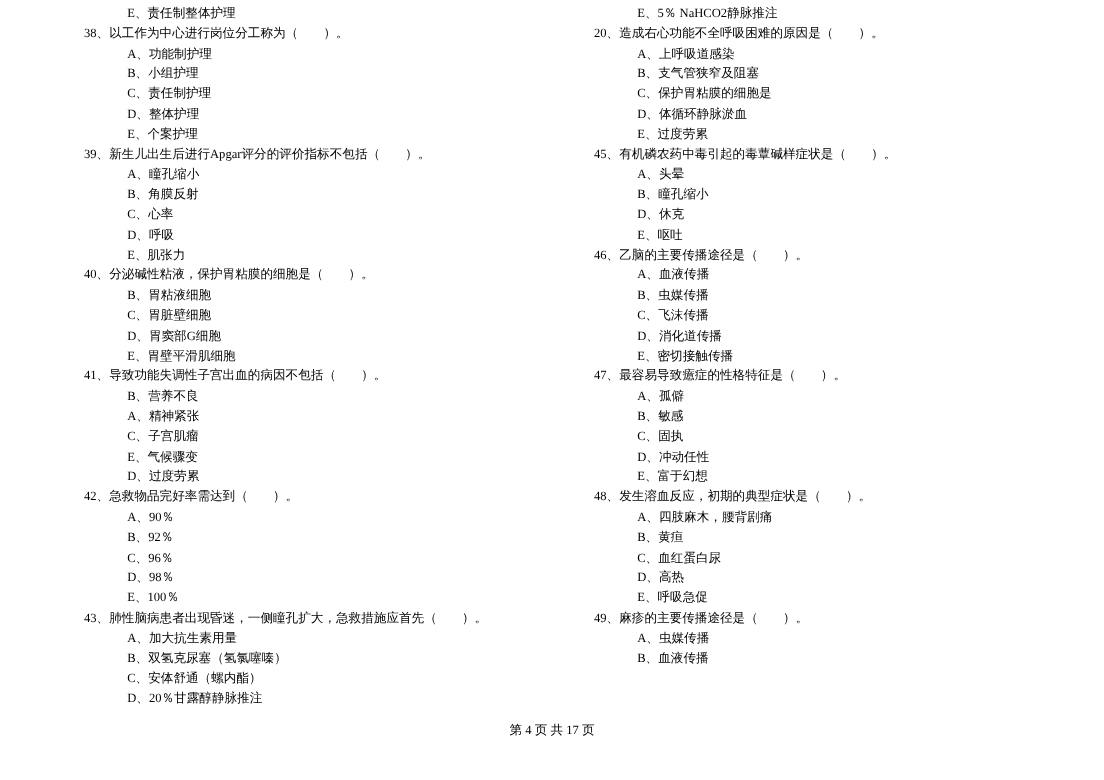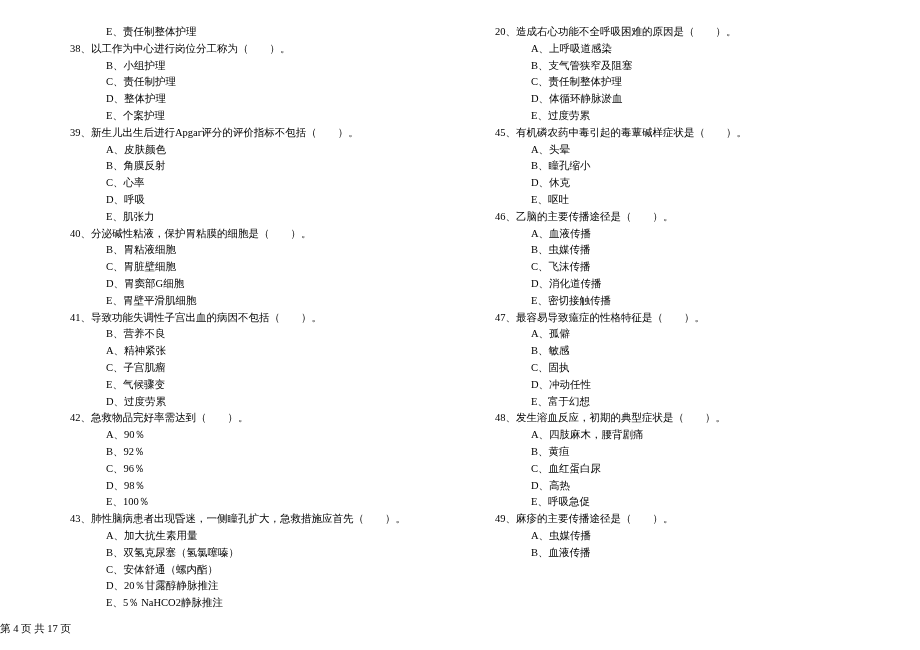--- a/index.html
+++ b/index.html
@@ -6,53 +6,55 @@
       margin: 0;
       padding: 0;
       font-family: "SimSun", "宋体", serif;
       font-size: 10.5px;
       background: #fff;
       width: 920px;
       height: 650px;
       overflow: hidden;
     }
     .page {
-      padding: 24px 60px 0 70px;
+      padding: 4px 60px 0 70px;
       column-count: 2;
       column-gap: 60px;
       column-fill: auto;
       height: 590px;
     }
     .opt-line {
       padding-left: 36px;
       white-space: pre;
       line-height: 1.6;
     }
     .q-line {
       white-space: pre;
       line-height: 1.6;
     }
     .footer {
+      text-align: center;
       font-size: 10.5px;
       padding-top: 8px;
     }
   </style>
 </head>
 <body>
 
 <div class="page">
   <div class="opt-line">E、责任制整体护理</div>
   <div id="qcontainer">
       <div class="q-line">38、以工作为中心进行岗位分工称为（　　）。</div>
+      <div class="opt-line">A、功能制护理</div>
       <div class="opt-line">B、小组护理</div>
       <div class="opt-line">C、责任制护理</div>
       <div class="opt-line">D、整体护理</div>
       <div class="opt-line">E、个案护理</div>
       <div class="q-line">39、新生儿出生后进行Apgar评分的评价指标不包括（　　）。</div>
-      <div class="opt-line">A、皮肤颜色</div>
+      <div class="opt-line">A、瞳孔缩小</div>
       <div class="opt-line">B、角膜反射</div>
       <div class="opt-line">C、心率</div>
       <div class="opt-line">D、呼吸</div>
       <div class="opt-line">E、肌张力</div>
       <div class="q-line">40、分泌碱性粘液，保护胃粘膜的细胞是（　　）。</div>
       <div class="opt-line">B、胃粘液细胞</div>
       <div class="opt-line">C、胃脏壁细胞</div>
       <div class="opt-line">D、胃窦部G细胞</div>
       <div class="opt-line">E、胃壁平滑肌细胞</div>
       <div class="q-line">41、导致功能失调性子宫出血的病因不包括（　　）。</div>
@@ -69,21 +71,21 @@
       <div class="opt-line">E、100％</div>
       <div class="q-line">43、肺性脑病患者出现昏迷，一侧瞳孔扩大，急救措施应首先（　　）。</div>
       <div class="opt-line">A、加大抗生素用量</div>
       <div class="opt-line">B、双氢克尿塞（氢氯噻嗪）</div>
       <div class="opt-line">C、安体舒通（螺内酯）</div>
       <div class="opt-line">D、20％甘露醇静脉推注</div>
       <div class="opt-line">E、5％ NaHCO2静脉推注</div>
       <div class="q-line">20、造成右心功能不全呼吸困难的原因是（　　）。</div>
       <div class="opt-line">A、上呼吸道感染</div>
       <div class="opt-line">B、支气管狭窄及阻塞</div>
-      <div class="opt-line">C、责任制整体护理</div>
+      <div class="opt-line">C、保护胃粘膜的细胞是</div>
       <div class="opt-line">D、体循环静脉淤血</div>
       <div class="opt-line">E、过度劳累</div>
       <div class="q-line">45、有机磷农药中毒引起的毒蕈碱样症状是（　　）。</div>
       <div class="opt-line">A、头晕</div>
       <div class="opt-line">B、瞳孔缩小</div>
       <div class="opt-line">D、休克</div>
       <div class="opt-line">E、呕吐</div>
       <div class="q-line">46、乙脑的主要传播途径是（　　）。</div>
       <div class="opt-line">A、血液传播</div>
       <div class="opt-line">B、虫媒传播</div>

